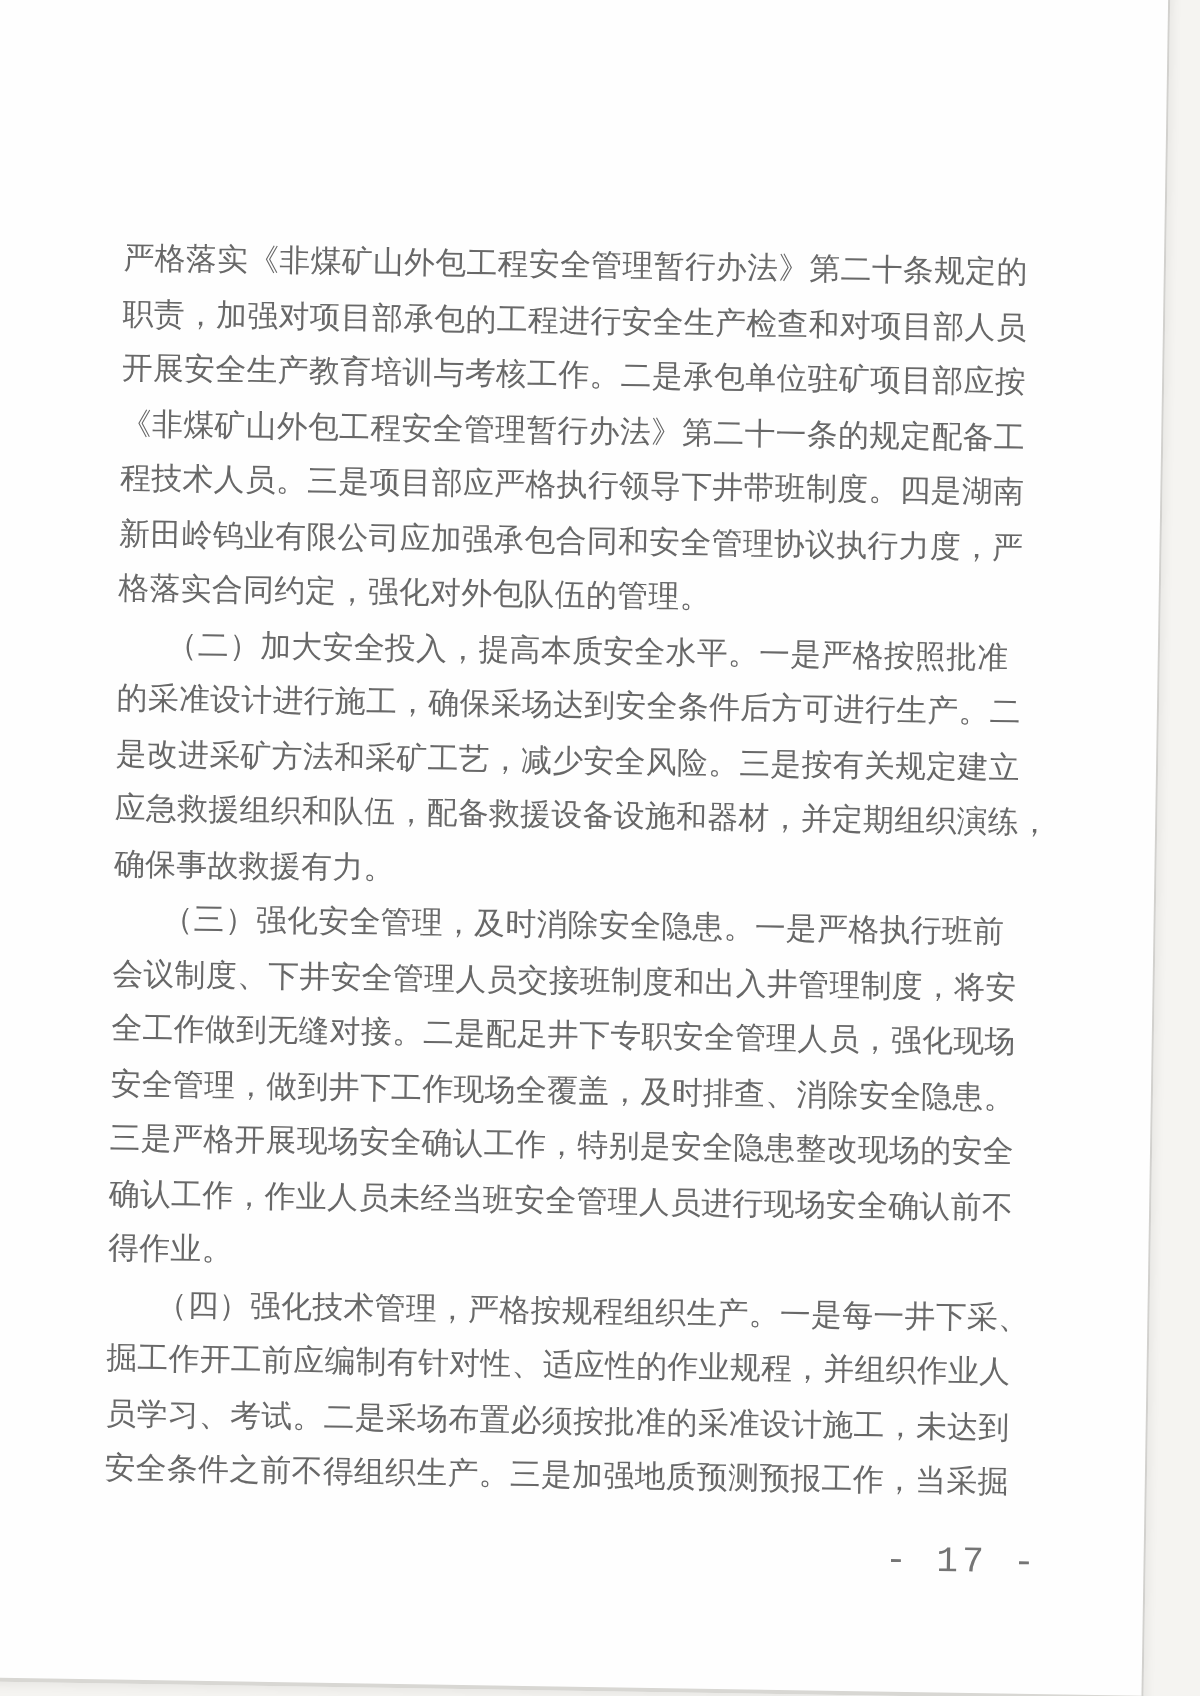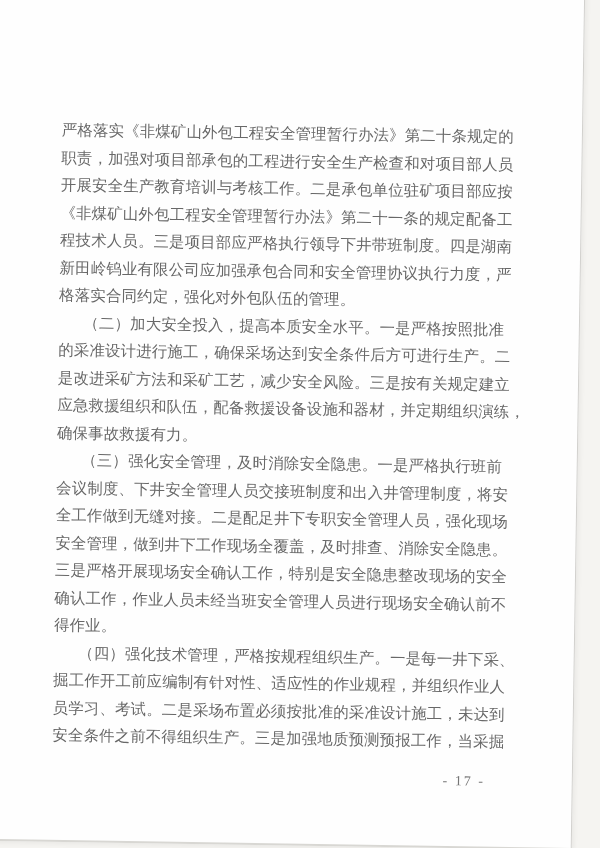--- a/index.html
+++ b/index.html
@@ -45,25 +45,26 @@
     white-space: nowrap;
     height: 27.5px;
   }
   .indent {
     text-indent: 1.6em;
   }
   .page-num {
     position: absolute;
     left: 391px;
     top: 650px;
-    font-size: 14px;
+    font-size: 18px;
     letter-spacing: 2px;
     color: #757575;
     line-height: 18px;
     white-space: nowrap;
+    font-family: Liberation Mono, monospace;
   }
 </style>
 </head>
 <body>
 
 <div class="scan-page"></div>
 
 <div class="text-block">
   <div class="ln">严格落实《非煤矿山外包工程安全管理暂行办法》第二十条规定的</div>
   <div class="ln">职责，加强对项目部承包的工程进行安全生产检查和对项目部人员</div>

